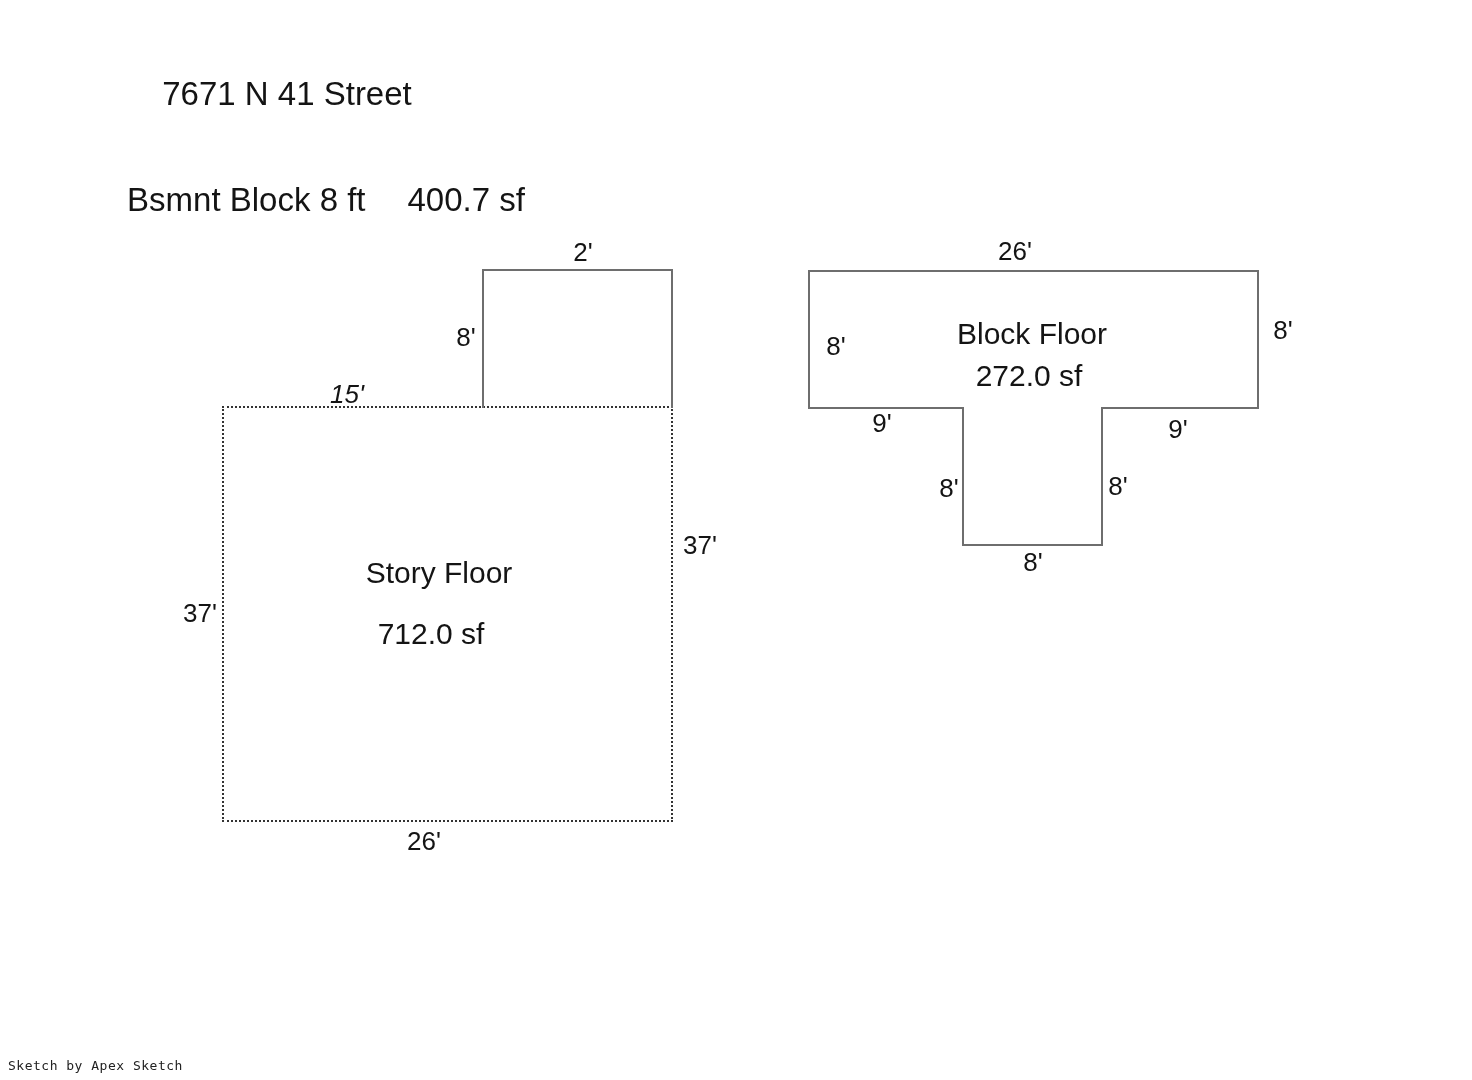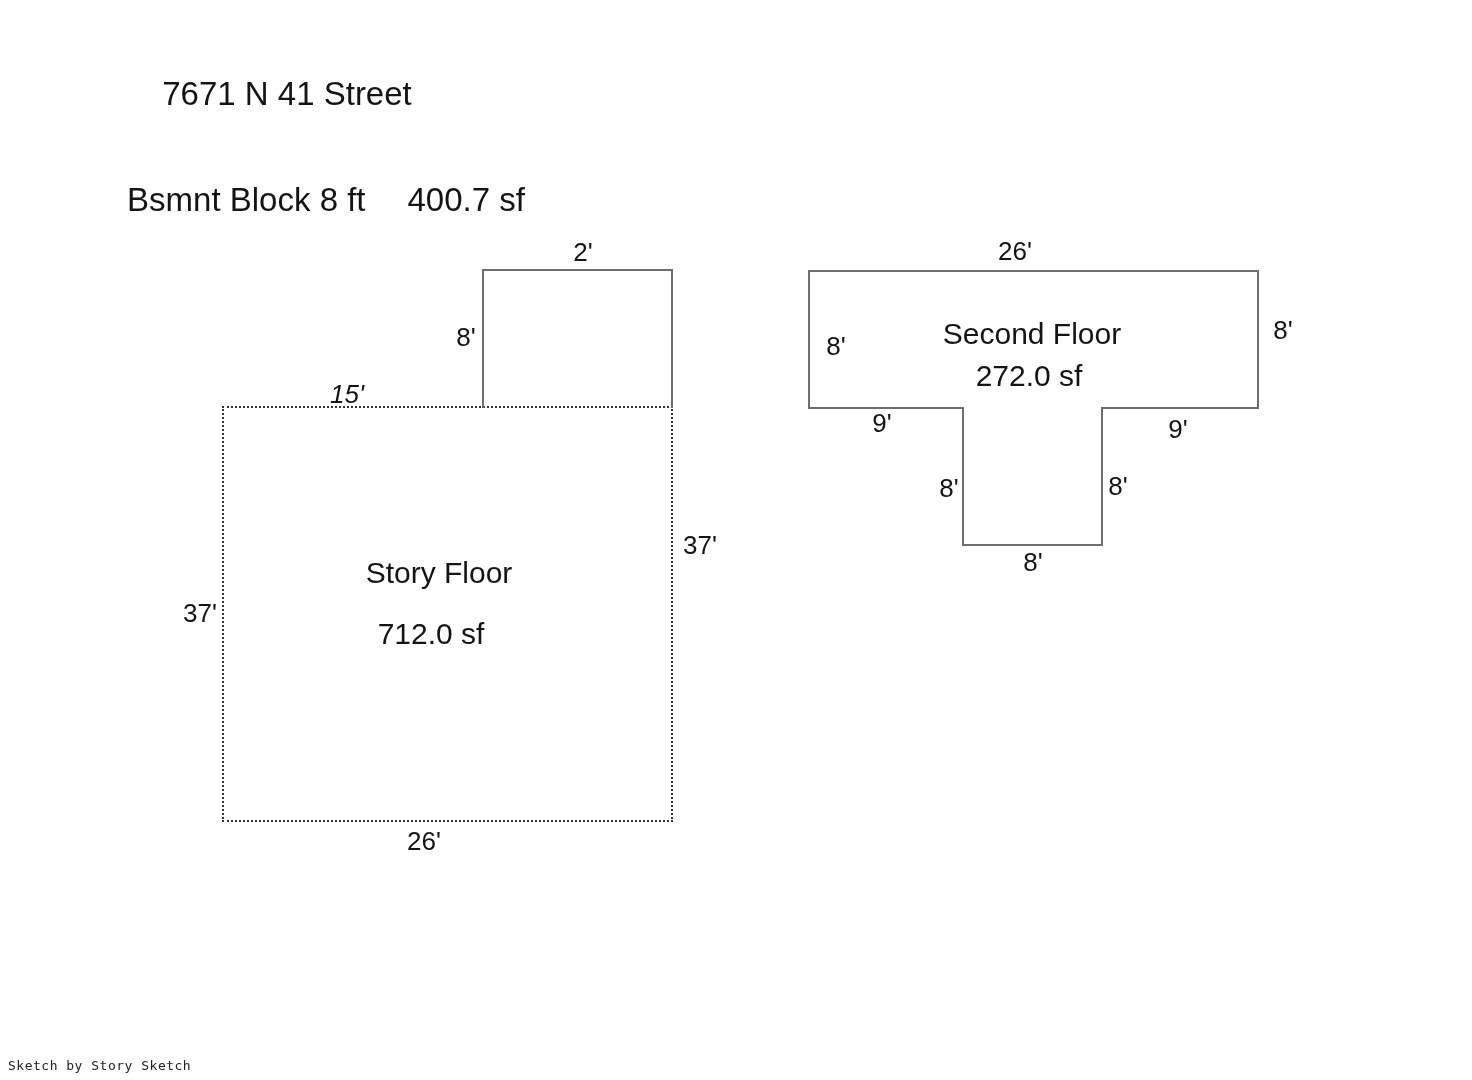--- a/index.html
+++ b/index.html
@@ -77,23 +77,23 @@
   <div class="lbl floor-lbl" style="left:431px; top:633px;">712.0 sf</div>
   <div class="lbl" style="left:424px; top:841px;">26'</div>
 
   <svg class="svg-layer" viewBox="0 0 1472 1080">
     <polygon class="sf-poly" points="809,271 1258,271 1258,408 1102,408 1102,545 963,545 963,408 809,408"></polygon>
   </svg>
 
   <div class="lbl" style="left:1015px; top:251px;">26'</div>
   <div class="lbl" style="left:836px; top:346px;">8'</div>
   <div class="lbl" style="left:1283px; top:330px;">8'</div>
-  <div class="lbl floor-lbl" style="left:1032px; top:333px;">Second Floor</div>
+  <div class="lbl floor-lbl" style="left:1032px; top:333px;">Block Floor</div>
   <div class="lbl floor-lbl" style="left:1029px; top:375px;">272.0 sf</div>
   <div class="lbl" style="left:882px; top:423px;">9'</div>
   <div class="lbl" style="left:1178px; top:429px;">9'</div>
   <div class="lbl" style="left:949px; top:488px;">8'</div>
   <div class="lbl" style="left:1118px; top:486px;">8'</div>
   <div class="lbl" style="left:1033px; top:562px;">8'</div>
 
-  <div class="credit">Sketch by Story Sketch</div>
+  <div class="credit">Sketch by Apex Sketch</div>
 
 </div>
 
 </body></html>

